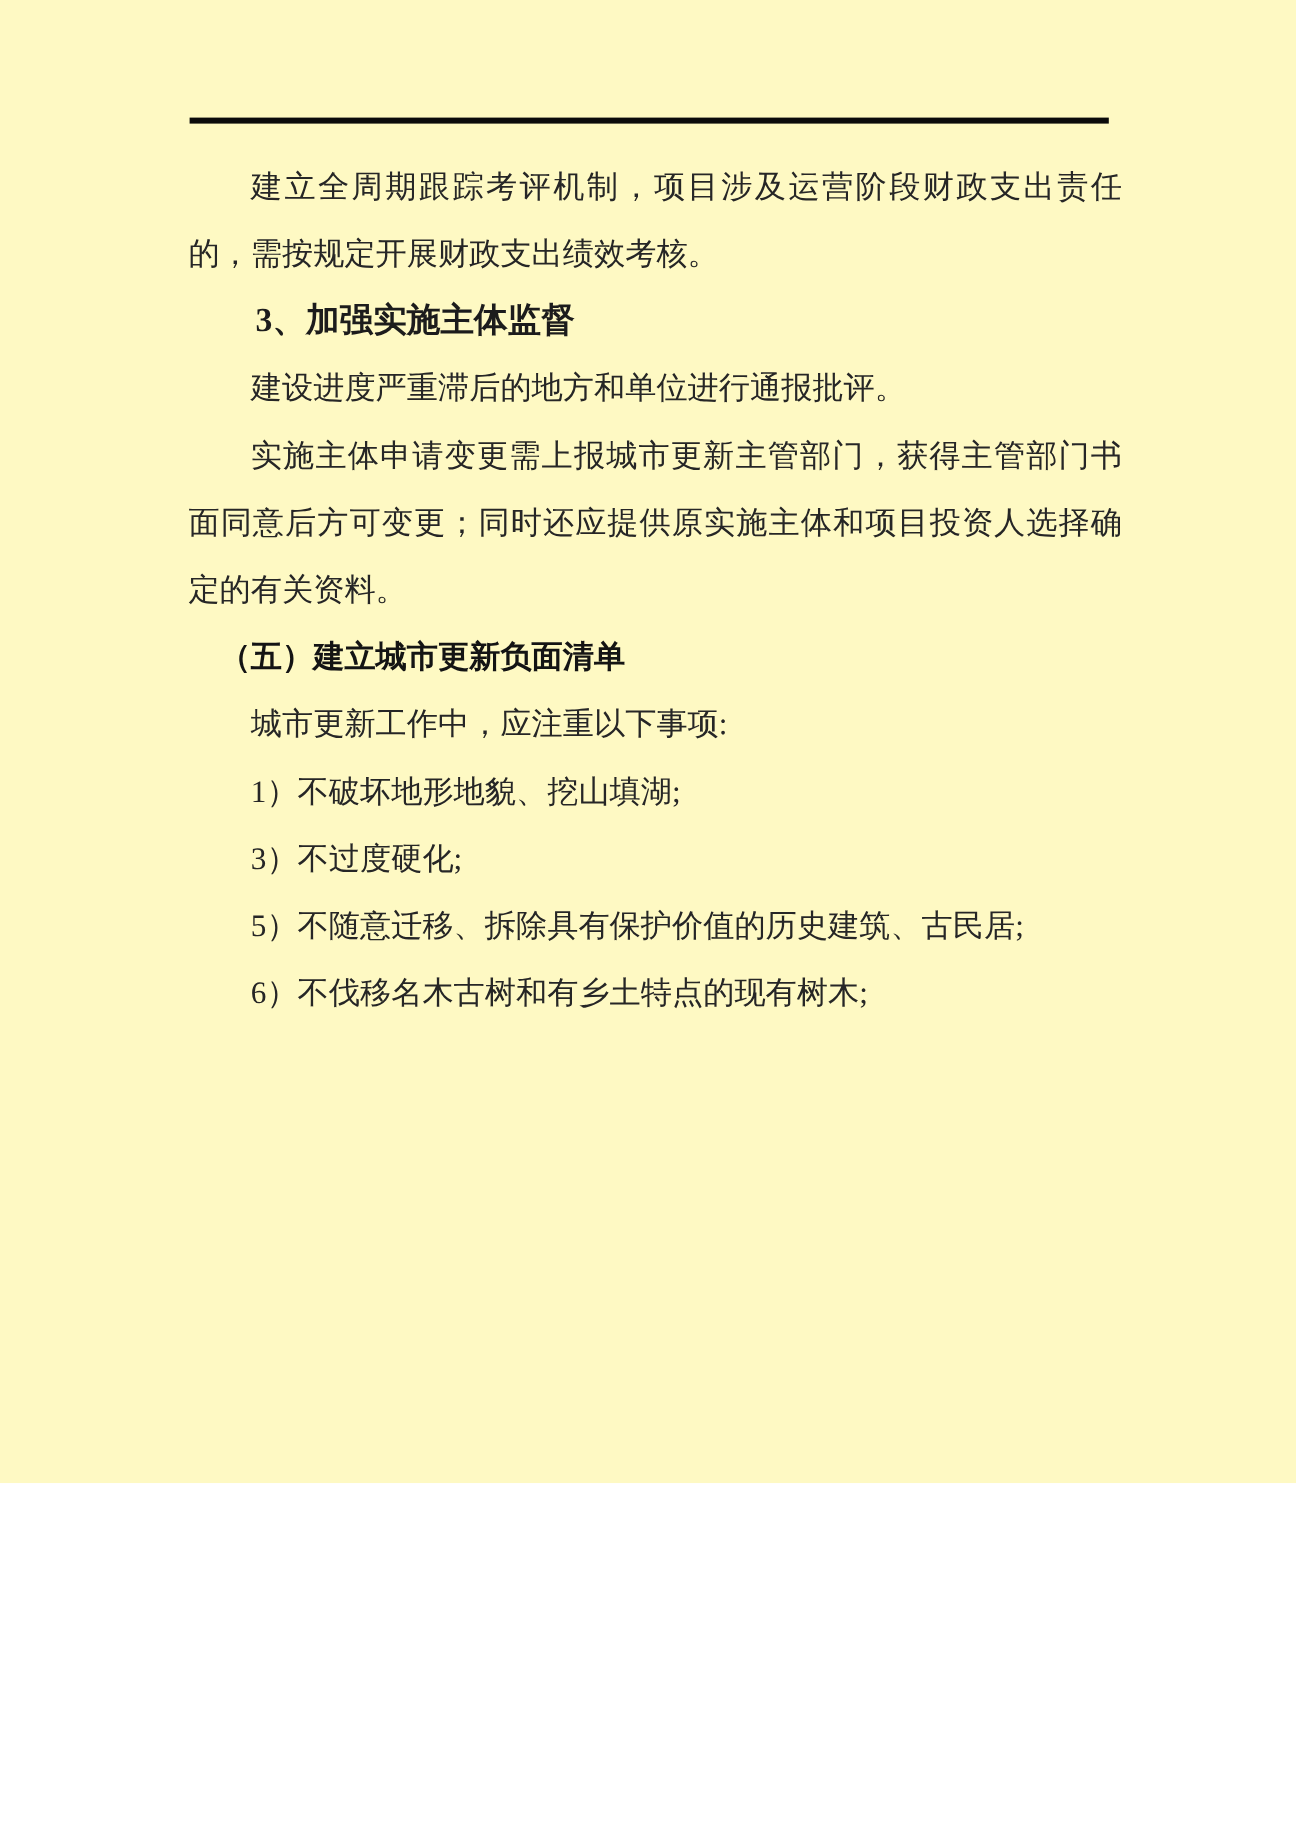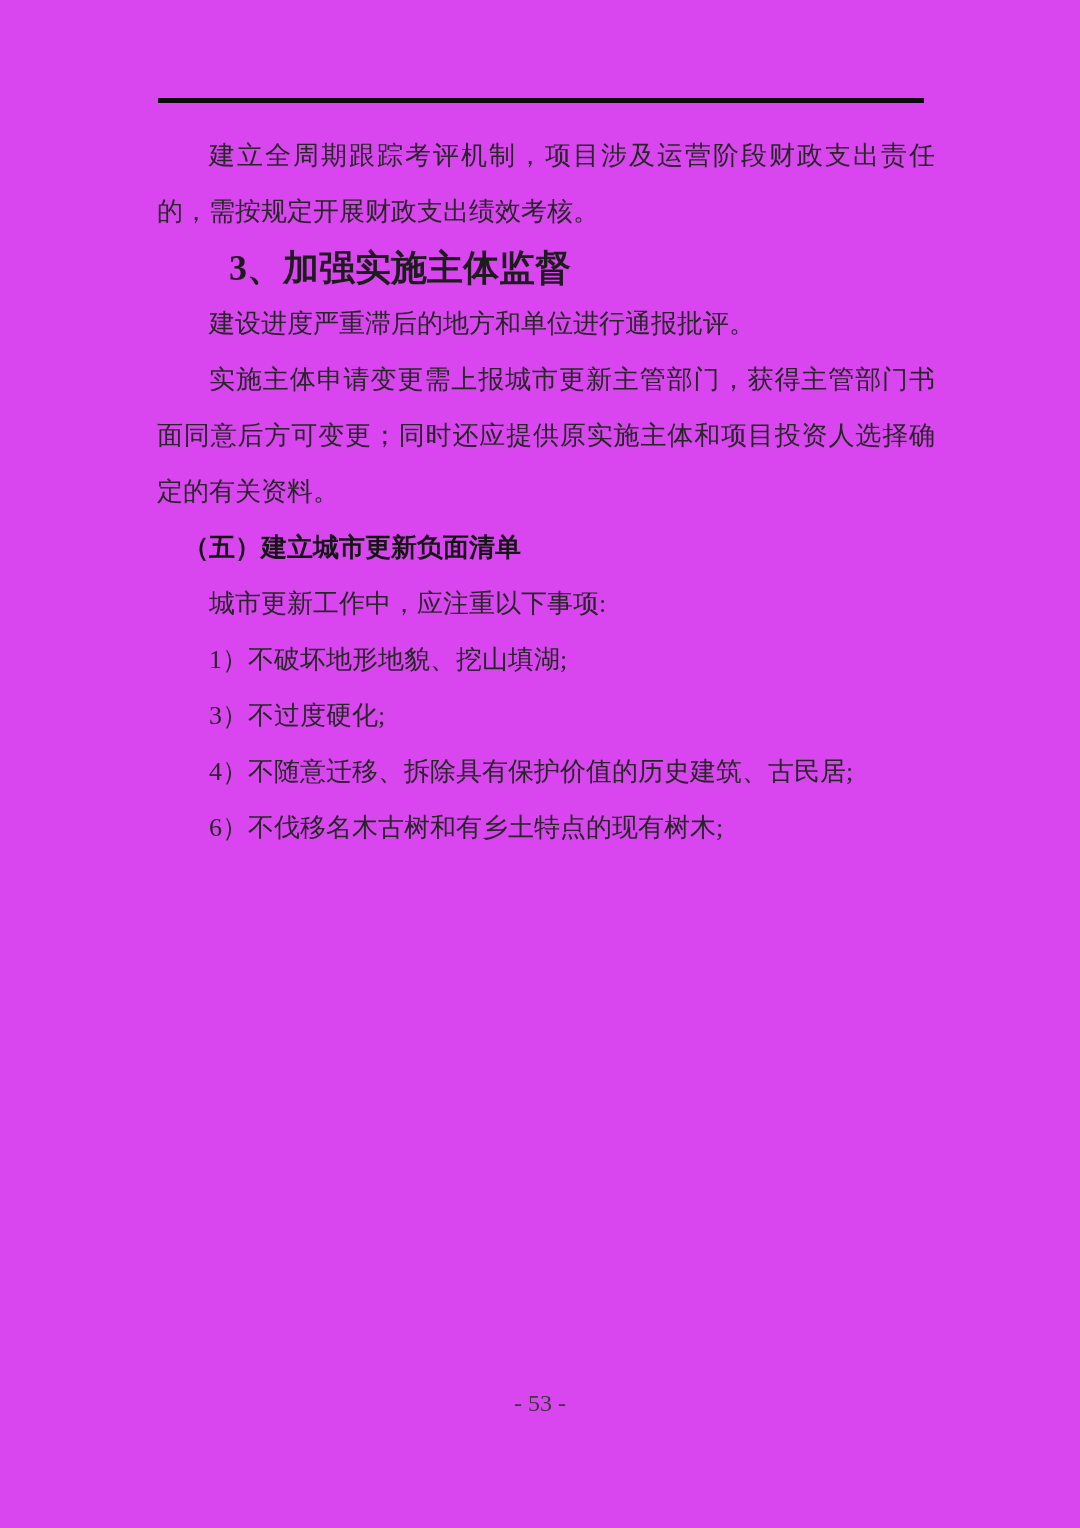--- a/index.html
+++ b/index.html
@@ -3,23 +3,23 @@
 <meta charset="utf-8">
 <style>
   html, body {
     margin: 0;
     padding: 0;
     background: #ffffff;
   }
   .page {
     position: relative;
     width: 1080px;
-    height: 1528px;
+    height: 1236px;
     margin: 0 auto;
-    background: #d946ef;
+    background: #fef9c3;
     overflow: hidden;
     font-family: "Liberation Serif", "DejaVu Serif", serif;
     color: #262626;
   }
   .top-rule {
     position: absolute;
     left: 158px;
     top: 98px;
     width: 766px;
     height: 5px;
@@ -34,21 +34,21 @@
     line-height: 56px;
     text-align: justify;
     text-justify: inter-character;
   }
   .para {
     margin: 0;
     text-indent: 2em;
   }
   .heading-num {
     margin: 0;
-    font-size: 36px;
+    font-size: 28px;
     font-weight: bold;
     text-indent: 2em;
     line-height: 56px;
     text-align: left;
     color: #1c1c1c;
   }
   .heading-section {
     margin: 0;
     font-size: 26px;
     font-weight: bold;
@@ -95,21 +95,21 @@
     <h2 class="heading-section">（五）建立城市更新负面清单</h2>
 
     <p class="para">城市更新工作中，应注重以下事项:</p>
 
     <p class="list-item">1）不破坏地形地貌、挖山填湖;</p>
 
 
     <p class="list-item">3）不过度硬化;</p>
 
 
-    <p class="list-item">4）不随意迁移、拆除具有保护价值的历史建筑、古民居;</p>
+    <p class="list-item">5）不随意迁移、拆除具有保护价值的历史建筑、古民居;</p>
 
     <p class="list-item">6）不伐移名木古树和有乡土特点的现有树木;</p>
 
   </div>
 
   <div class="page-number">- 53 -</div>
 
 </div>
 
 </body></html>

